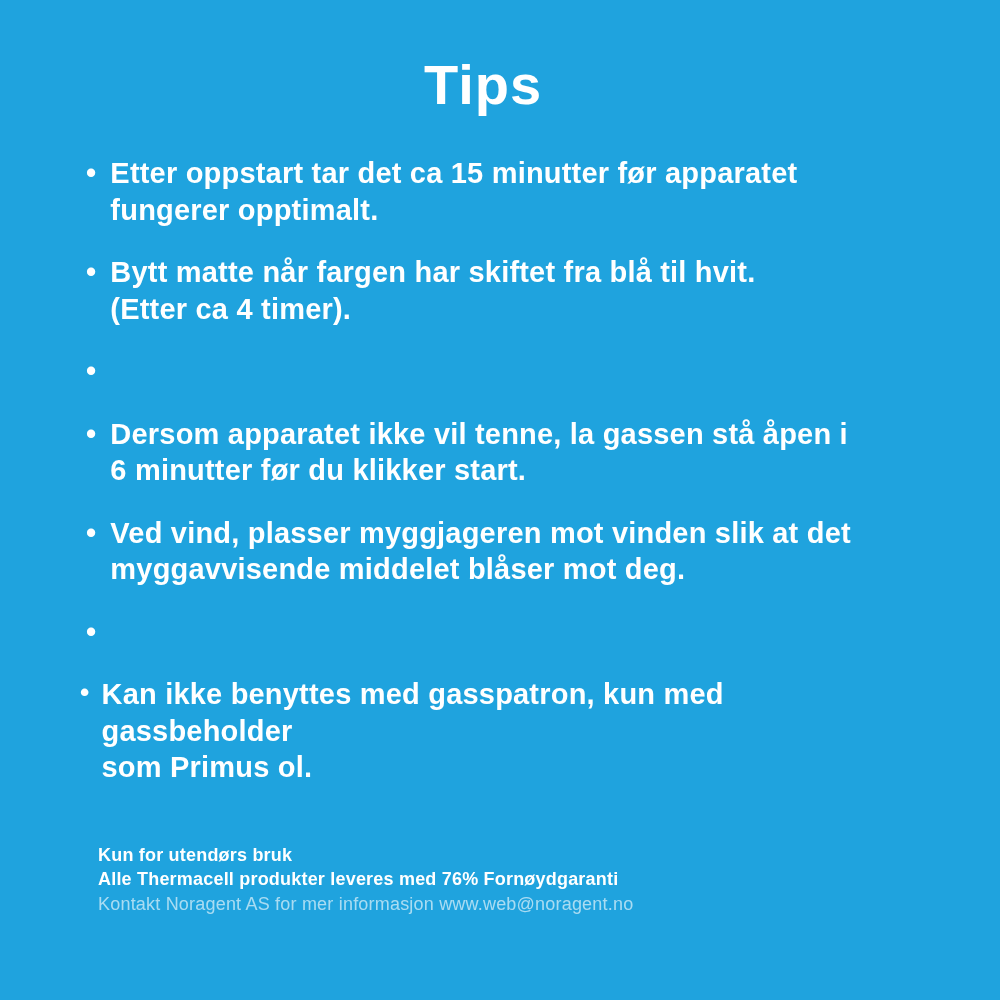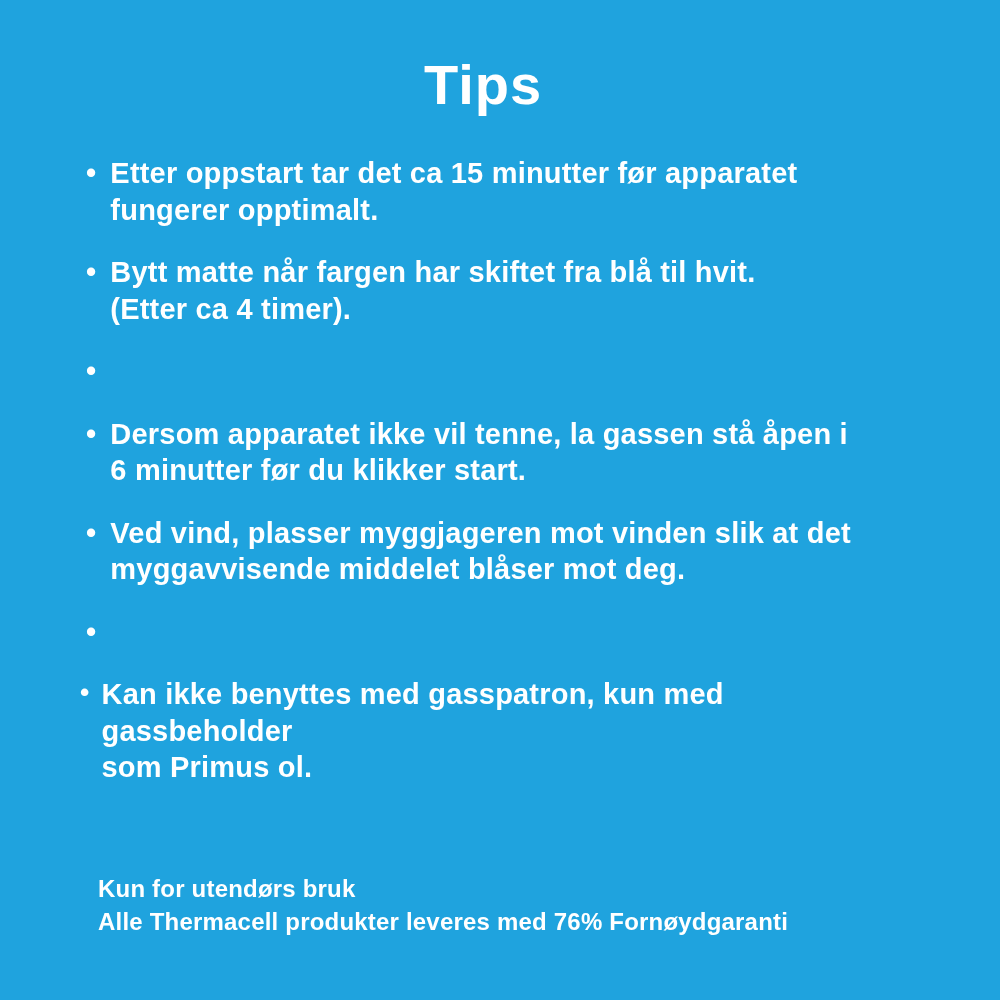--- a/index.html
+++ b/index.html
@@ -64,22 +64,22 @@
     margin-left: -6px;
   }
   li.small .bullet-dot {
     font-size: 26.5px;
     margin-right: 12px;
   }
 
   .footer {
     margin-top: auto;
     margin-left: 38px;
-    margin-bottom: 62px;
-    font-size: 24px;
+    margin-bottom: 83px;
+    font-size: 18px;
     line-height: 1.38;
   }
 
   .footer-line {
     font-weight: 700;
     letter-spacing: 0.2px;
   }
 
   .footer-line.muted {
     font-weight: 400;
@@ -123,15 +123,16 @@
     <li class="small">
       <span class="bullet-dot">•</span>
       <span class="bullet-text">Kan ikke benyttes med gasspatron, kun med gassbeholder
 som Primus ol.</span>
     </li>
   </ul>
 
   <div class="footer">
     <div class="footer-line">Kun for utendørs bruk</div>
     <div class="footer-line">Alle Thermacell produkter leveres med 76% Fornøydgaranti</div>
+    <div class="footer-line muted">Kontakt Noragent AS for mer informasjon www.web@noragent.no</div>
   </div>
 
 </div>
 
 </body></html>

